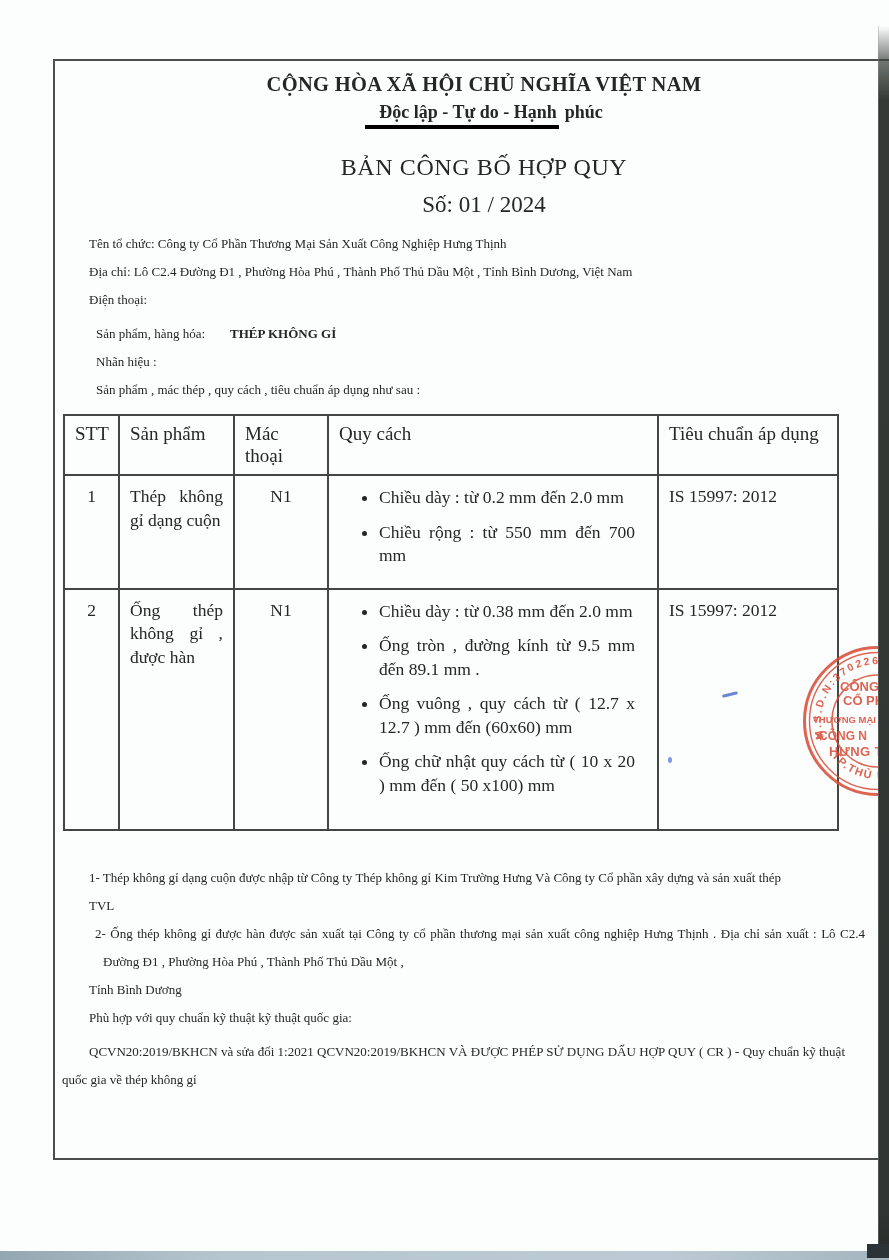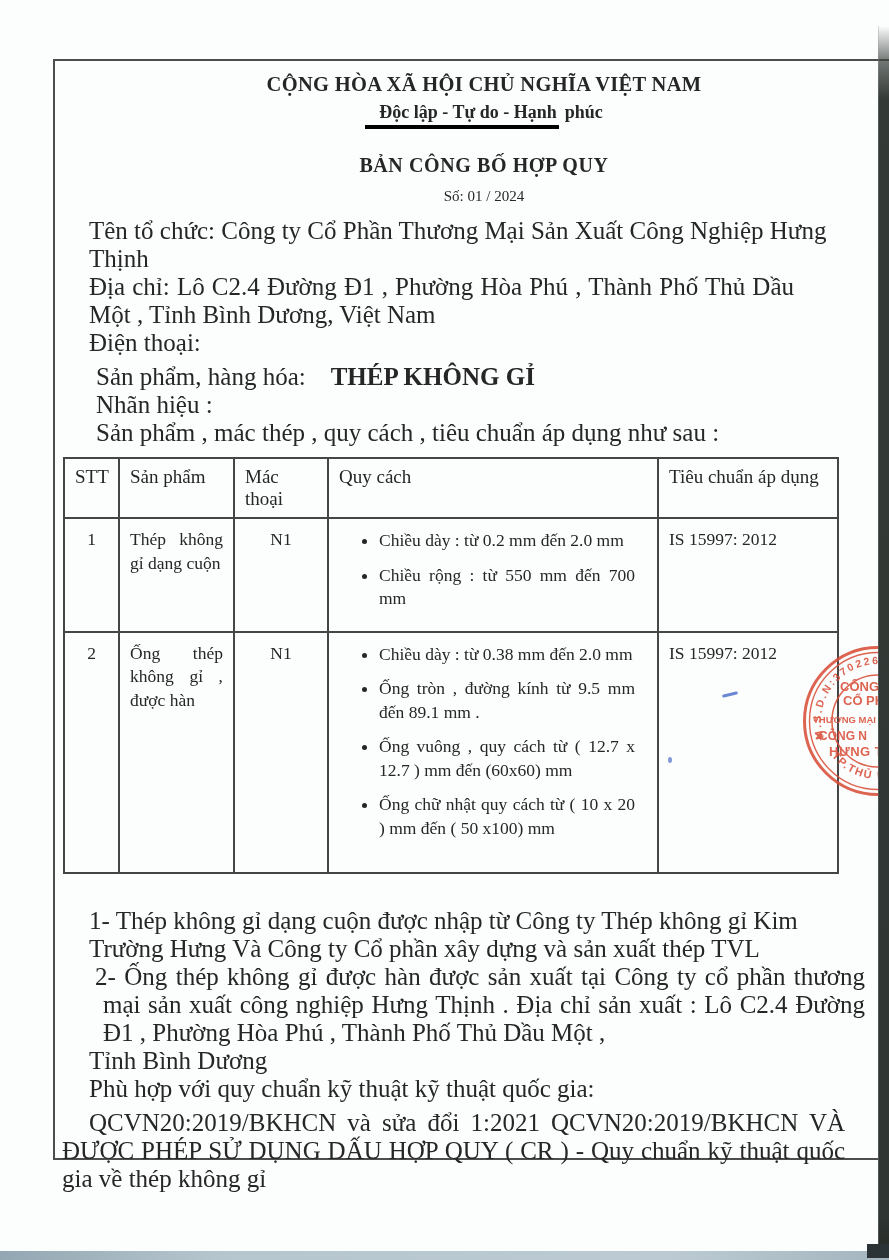--- a/index.html
+++ b/index.html
@@ -10,23 +10,23 @@
   }
   
   .doc{
     position:absolute;left:53px;top:59px;width:790px;height:1097px;
     border:2px solid #4d4d4d;padding:0 34px;box-sizing:content-box;
   }
   .nat{ text-align:center;margin:12px 0 0;font-weight:bold;font-size:20.5px;letter-spacing:.3px;}
   .motto{ text-align:center;margin:6px 0 0;font-weight:bold;font-size:18px;}
   .motto-u{ border-bottom:4px solid #000000;padding:0 2px 3px 14px;}
   .motto-t{ padding-left:6px;}
-  .doc-title{ text-align:center;margin:31px 0 0;font-size:20px;font-weight:bold;letter-spacing:.6px;}
-  .doc-num{ text-align:center;margin:11px 0 0;font-size:15px;}
-  .para{ margin:0;font-size:25px;line-height:28px;}
+  .doc-title{ text-align:center;margin:31px 0 0;font-size:24px;font-weight:normal;letter-spacing:.6px;}
+  .doc-num{ text-align:center;margin:11px 0 0;font-size:23px;}
+  .para{ margin:0;font-size:13px;line-height:28px;}
   .mt12{ margin-top:12px;}
   .mt6{ margin-top:6px;}
   .p-address{ max-width:705px;text-align:justify;}
   .indent7{ margin-left:7px;}
   .bold-value{ font-weight:bold;margin-left:25px;}
   
   table.spec{ border-collapse:collapse;table-layout:fixed;width:774px;margin:10px 0 0 -26px;}
   table.spec col.c0{width:55px;} table.spec col.c1{width:115px;}
   table.spec col.c2{width:94px;} table.spec col.c3{width:330px;}
   table.spec col.c4{width:180px;}

